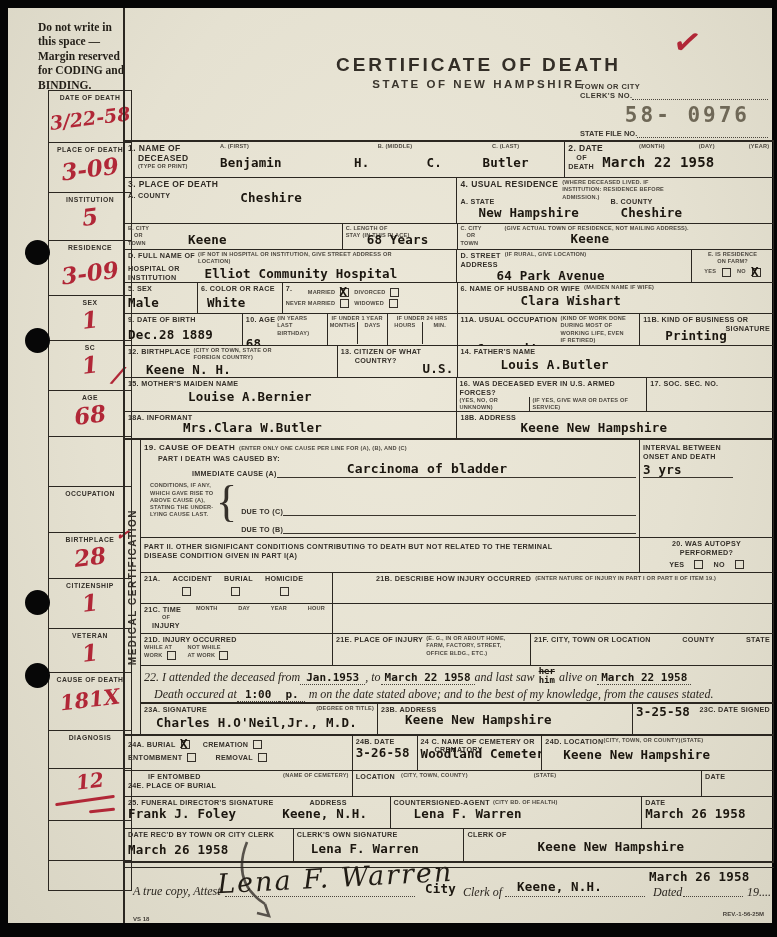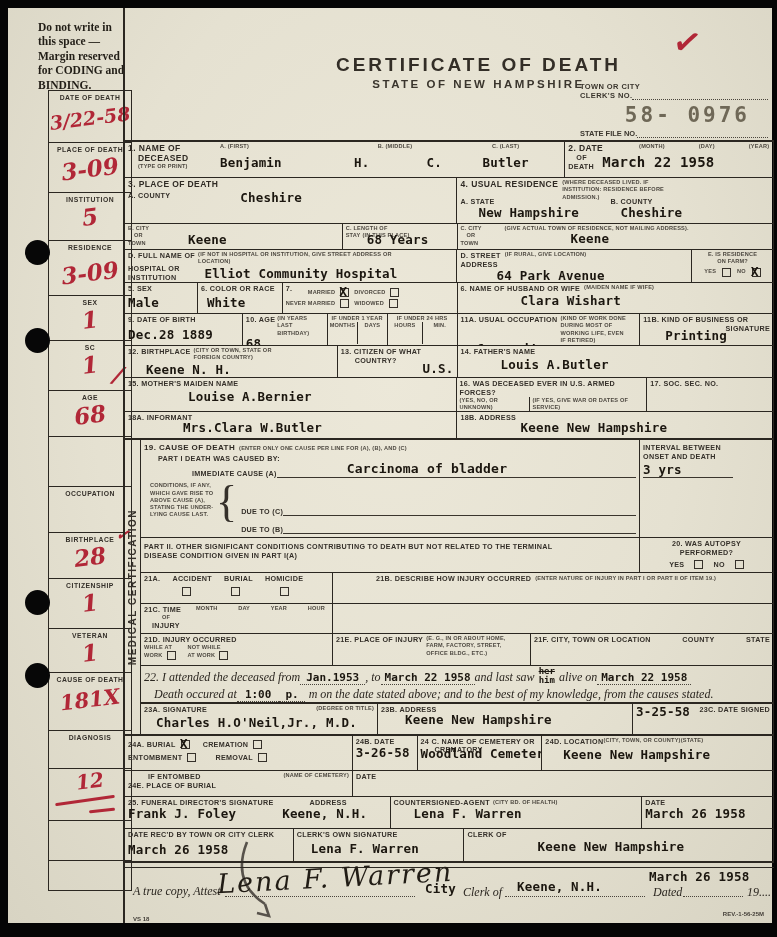--- a/index.html
+++ b/index.html
@@ -684,20 +684,27 @@
         </div>
 
         <div class="frow" style="height:26px">
           <div class="fc" style="width:227px">
             <div style="display:flex; justify-content:space-between;">
               <span class="lb" style="padding-left:20px">IF ENTOMBED</span>
               <span class="lbs">(NAME OF CEMETERY)</span>
             </div>
             <div class="lb">24E. PLACE OF BURIAL</div>
           </div>
+          <div class="fc" style="width:350px">
+            <div style="display:flex; gap:6px;">
+              <span class="lb">LOCATION</span>
+              <span class="lbs">(CITY, TOWN, COUNTY)</span>
+              <span class="lbs" style="margin-left:60px">(STATE)</span>
+            </div>
+          </div>
           <div class="fc" style="width:72px">
             <div class="lb">DATE</div>
           </div>
         </div>
 
         <div class="frow" style="height:32px">
           <div class="fc" style="width:265px">
             <div style="display:flex;">
               <span class="lb">25. FUNERAL DIRECTOR'S SIGNATURE</span>
               <span class="lb" style="margin-left:36px">ADDRESS</span>

